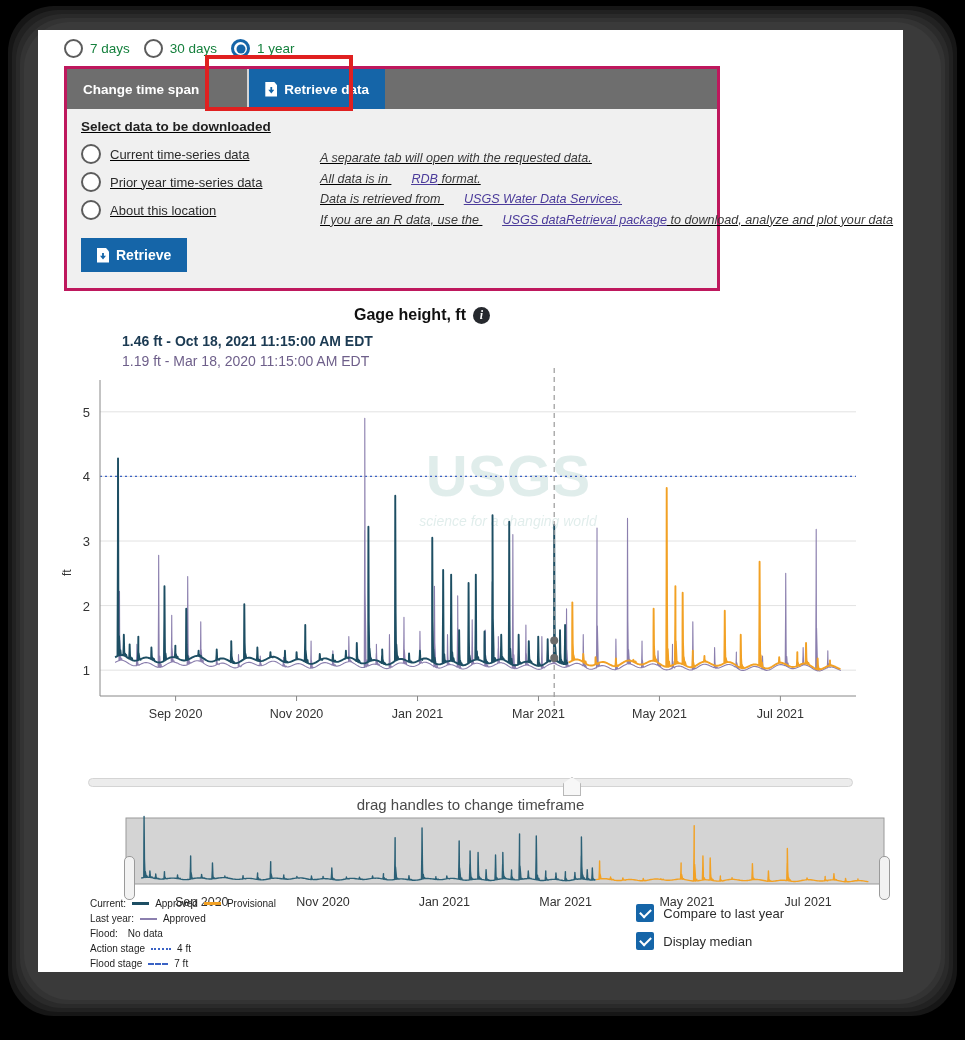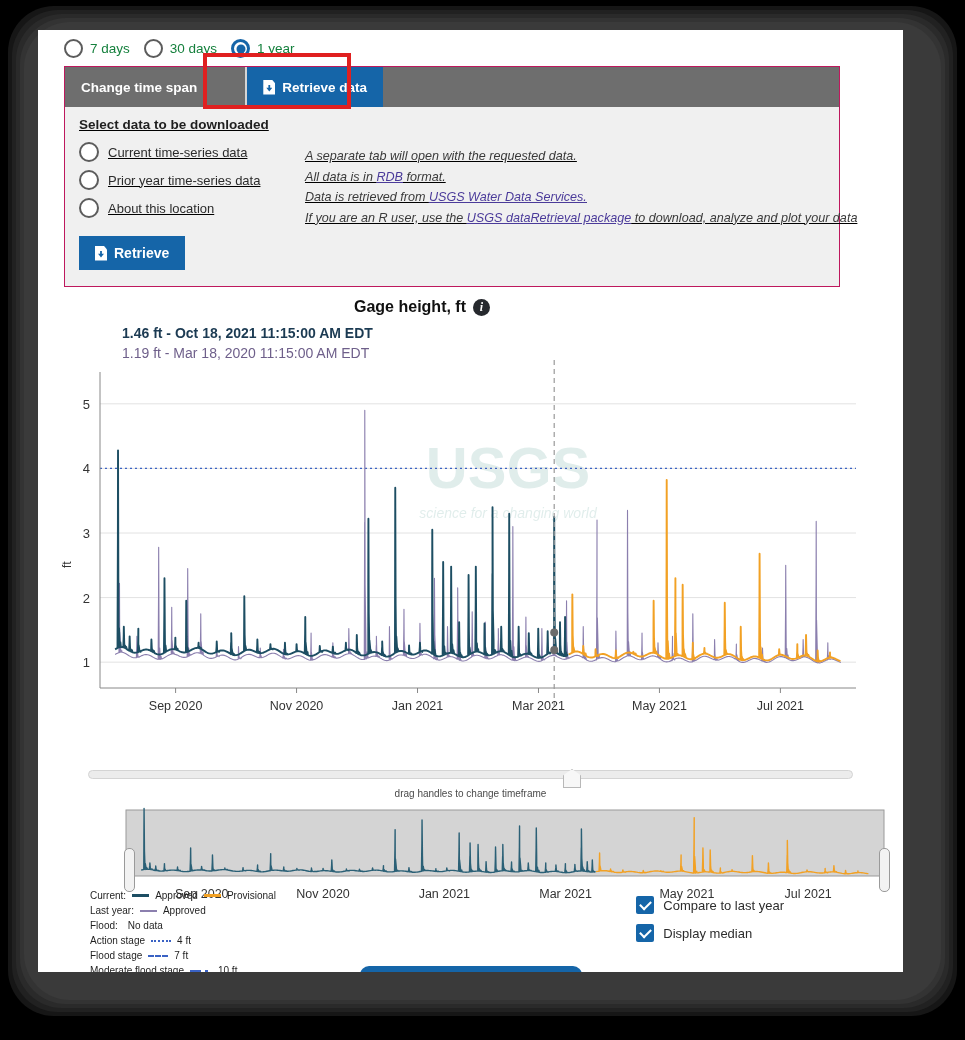--- a/index.html
+++ b/index.html
@@ -47,22 +47,22 @@
   .radio-circle.on { border-color: #1565a8; border-width: 3px; }
   .radio-circle.on::after {
     content: ""; position: absolute; left: 50%; top: 50%;
     transform: translate(-50%,-50%);
     width: 9px; height: 9px; border-radius: 50%; background: #1565a8;
   }
   .radio-label { font-size: 13.5px; color: #15803d; margin-left: 7px; white-space: nowrap; }
 
   
   #download-panel {
-    position: absolute; left: 26px; top: 36px; width: 776px;
-    border: 1px solid #be185d; background: #f0f0f0;
+    position: absolute; left: 26px; top: 36px; width: 656px;
+    border: 3px solid #be185d; background: #f0f0f0;
   }
   #panel-tabbar {
     height: 40px; background: #6e6e6e;
     display: flex; align-items: stretch;
   }
   #tab-change-timespan {
     display: flex; align-items: center; padding: 0 16px;
     color: #ffffff; font-size: 13.5px; font-weight: bold; cursor: pointer;
     white-space: nowrap;
   }
@@ -87,40 +87,40 @@
     clip-path: polygon(0 0, 72% 0, 100% 26%, 100% 100%, 0 100%);
   }
   .doc-icon::after {
     content:""; position:absolute; left:3px; top:5px; width:6px; height:7px;
     background:#1565a8;
     clip-path: polygon(35% 0, 65% 0, 65% 45%, 100% 45%, 50% 100%, 0 45%, 35% 45%);
   }
 
   #panel-body { padding: 10px 14px 16px 14px; text-decoration: underline; }
   #panel-heading { font-size: 13.5px; font-weight: bold; color: #1f1f1f; margin-bottom: 10px; }
-  #panel-cols { display: flex; align-items: flex-start; }
+  #panel-cols { display: flex; align-items: flex-start; gap: 13px; }
   #panel-left { width: 220px; flex: none; }
   .dl-radio { display: flex; align-items: center; margin-bottom: 8px; cursor: pointer; }
   .dl-radio .radio-circle { width: 20px; height: 20px; }
   .dl-radio .radio-label { font-size: 13px; color: #2c2c2c; margin-left: 9px; }
   #retrieve-button {
     margin-top: 10px; display: inline-flex; align-items: center; gap: 7px;
     background: #1565a8; color: #fff; font-size: 14px; font-weight: bold;
     padding: 9px 16px; border: none; cursor: pointer;
     font-family: "Liberation Sans", sans-serif;
   }
   #panel-right { padding-top: 4px; margin-left: 6px; }
   .info-line {
     font-size: 12.6px; font-style: italic; color: #3a3a3a;
     line-height: 20.5px; white-space: nowrap;
   }
-  .info-line a { color: #4b3b9a; text-decoration: underline; }
-
-  
-  #chart-section { position: absolute; left: 0; top: 268px; width: 768px; }
+  .info-line a { color: #4b3b9a; text-decoration: underline; margin-left: 20px; }
+
+  
+  #chart-section { position: absolute; left: 0; top: 276px; width: 768px; }
   #chart-title {
     text-align: center; font-size: 16px; font-weight: bold; color: #111;
     display: flex; align-items: center; justify-content: center; gap: 7px;
   }
   #info-icon {
     width: 17px; height: 17px; border-radius: 50%; background: #26292e;
     color: #fff; font-size: 12px; font-weight: bold; font-style: italic;
     display: inline-flex; align-items: center; justify-content: center;
     line-height: 1; font-family: "Liberation Serif", serif;
   }
@@ -143,21 +143,21 @@
     background: #ececec; border: 1px solid #d4d4d4; border-radius: 5px;
   }
   #range-handle {
     position: absolute; left: 474px; top: -2px; width: 18px; height: 19px;
     background: #f7f7f7; border: 1px solid #b8b8b8;
     clip-path: polygon(50% 0, 100% 34%, 100% 100%, 0 100%, 0 34%);
     cursor: grab;
   }
   #range-hint {
     position: absolute; left: 0; top: 22px; width: 865px; text-align: center;
-    font-size: 10px; color: #4a4a4a;
+    font-size: 15px; color: #4a4a4a;
   }
   #mini-chart { position: absolute; left: 0; top: 38px; width: 865px; height: 70px; }
   .mini-handle {
     position: absolute; top: 44px; width: 11px; height: 44px;
     background: #f2f2f2; border: 1px solid #9a9a9a; border-radius: 5px;
     cursor: ew-resize;
   }
 
   
   #legend { position: absolute; left: 52px; top: 590px; }
@@ -264,21 +264,21 @@
             <div class="info-line">
               <span>A separate tab will open with the requested data.</span>
             </div>
             <div class="info-line">
               <span>All data is in </span><a href="#">RDB</a><span> format.</span>
             </div>
             <div class="info-line">
               <span>Data is retrieved from </span><a href="#">USGS Water Data Services.</a>
             </div>
             <div class="info-line">
-              <span>If you are an R user, use the </span><a href="#">USGS dataRetrieval package</a><span> to download, analyze and plot your data</span>
+              <span>If you are an R data, use the </span><a href="#">USGS dataRetrieval package</a><span> to download, analyze and plot your data</span>
             </div>
           </div>
         </div>
       </div>
     </div>
 
     <div id="chart-section">
       <div id="chart-title">
         <span>Gage height, ft</span>
         <span id="info-icon">i</span>

